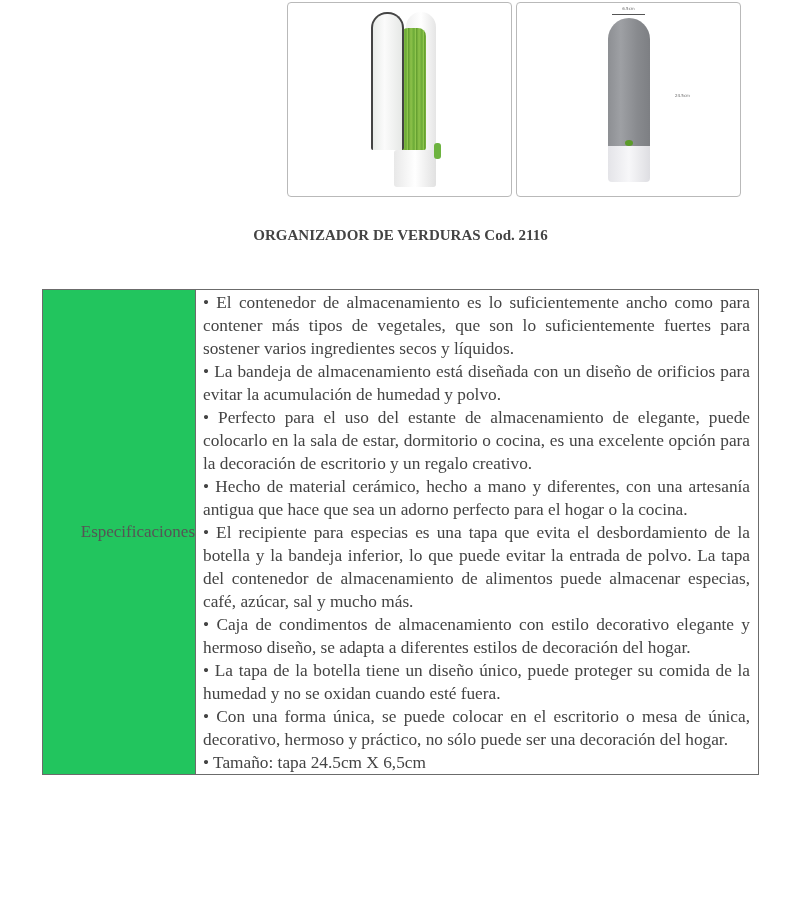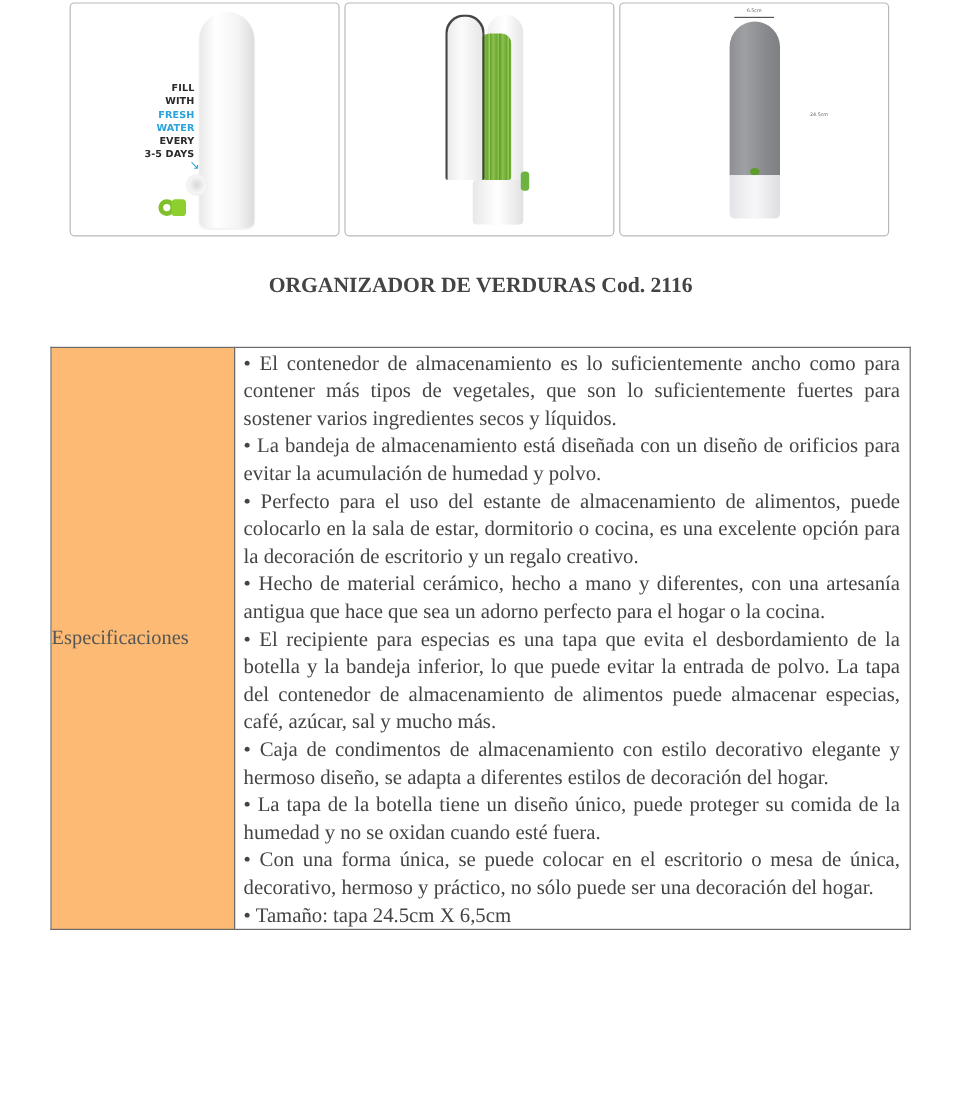--- a/index.html
+++ b/index.html
@@ -28,47 +28,32 @@
   .greenclip2 { position: absolute; left: 146px; top: 140px; width: 7px; height: 16px; background: #6db33f; border-radius: 3px; }
 
   
   .dimline { position: absolute; left: 95px; top: 11px; width: 33px; height: 1px; background: #555; }
   .dimtop { position: absolute; left: 95px; top: 3px; width: 33px; text-align: center; font-size: 4px; color: #666; font-family: "DejaVu Sans", sans-serif; }
   .tube3 { position: absolute; left: 91px; top: 15px; width: 42px; height: 128px; border-radius: 21px 21px 0 0; background: linear-gradient(90deg, #8d8f93 0%, #9ea0a4 30%, #888a8e 70%, #7d7f83 100%); }
   .base3 { position: absolute; left: 91px; top: 143px; width: 42px; height: 36px; background: linear-gradient(90deg, #e4e4e8, #f7f7f9 50%, #dedee2); border-radius: 0 0 4px 4px; }
   .dot3 { position: absolute; left: 108px; top: 137px; width: 8px; height: 6px; border-radius: 50%; background: #5c9c2a; }
   .dimside { position: absolute; left: 158px; top: 90px; font-size: 4px; color: #666; font-family: "DejaVu Sans", sans-serif; }
 
-  .title { position: absolute; left: 0; top: 227px; width: 801px; text-align: center; font-family: "Liberation Serif", serif; font-weight: bold; font-size: 18px; color: #444444; }
+  .title { position: absolute; left: 0; top: 227px; width: 801px; text-align: center; font-family: "Liberation Serif", serif; font-weight: bold; font-size: 15px; color: #444444; }
 
   table.spec { position: absolute; left: 42px; top: 289px; width: 717px; border-collapse: collapse; border: 1px solid #6b6b6b; }
   table.spec td { border: 1px solid #6b6b6b; vertical-align: middle; padding: 0; margin-top: 26px; }
-  td.label-cell { width: 152px; background: #fdba74; text-align: left; font-family: "Liberation Serif", serif; font-size: 17px; color: #555555; }
+  td.label-cell { width: 152px; background: #22c55e; text-align: right; font-family: "Liberation Serif", serif; font-size: 17px; color: #555555; }
   td.content-cell { padding: 1px 8px 0 7px !important; font-family: "Liberation Serif", serif; font-size: 17.3px; line-height: 23px; color: #444444; text-align: justify; }
   .bullet { display: block; }
 </style>
 </head>
 <body>
 
 <div class="gallery">
-  <div class="thumb t1">
-    <div class="tube1"></div>
-    <div class="spout1"></div>
-    <div class="cap1"></div>
-    <div class="cap1b"></div>
-    <div class="label1">
-      <div>FILL</div>
-      <div>WITH</div>
-      <div class="blue">FRESH</div>
-      <div class="blue">WATER</div>
-      <div>EVERY</div>
-      <div>3-5 DAYS</div>
-    </div>
-    <div class="arrow1">↘</div>
-  </div>
 
   <div class="thumb t2">
     <div class="tube2-body"></div>
     <div class="asparagus"></div>
     <div class="tube2-door"></div>
     <div class="base2"></div>
     <div class="greenclip2"></div>
   </div>
 
   <div class="thumb t3">
@@ -83,21 +68,21 @@
 
 <div class="title">ORGANIZADOR DE VERDURAS Cod. 2116</div>
 
 <table class="spec">
   <tbody>
       <tr>
     <td class="label-cell">Especificaciones</td>
     <td class="content-cell">
       <span class="bullet">• El contenedor de almacenamiento es lo suficientemente ancho como para contener más tipos de vegetales, que son lo suficientemente fuertes para sostener varios ingredientes secos y líquidos.</span>
       <span class="bullet">• La bandeja de almacenamiento está diseñada con un diseño de orificios para evitar la acumulación de humedad y polvo.</span>
-      <span class="bullet">• Perfecto para el uso del estante de almacenamiento de alimentos, puede colocarlo en la sala de estar, dormitorio o cocina, es una excelente opción para la decoración de escritorio y un regalo creativo.</span>
+      <span class="bullet">• Perfecto para el uso del estante de almacenamiento de elegante, puede colocarlo en la sala de estar, dormitorio o cocina, es una excelente opción para la decoración de escritorio y un regalo creativo.</span>
       <span class="bullet">• Hecho de material cerámico, hecho a mano y diferentes, con una artesanía antigua que hace que sea un adorno perfecto para el hogar o la cocina.</span>
       <span class="bullet">• El recipiente para especias es una tapa que evita el desbordamiento de la botella y la bandeja inferior, lo que puede evitar la entrada de polvo. La tapa del contenedor de almacenamiento de alimentos puede almacenar especias, café, azúcar, sal y mucho más.</span>
       <span class="bullet">• Caja de condimentos de almacenamiento con estilo decorativo elegante y hermoso diseño, se adapta a diferentes estilos de decoración del hogar.</span>
       <span class="bullet">• La tapa de la botella tiene un diseño único, puede proteger su comida de la humedad y no se oxidan cuando esté fuera.</span>
       <span class="bullet">• Con una forma única, se puede colocar en el escritorio o mesa de única, decorativo, hermoso y práctico, no sólo puede ser una decoración del hogar.</span>
       <span class="bullet">• Tamaño: tapa 24.5cm X 6,5cm</span>
     </td>
   </tr>
 </tbody>
   </table>

